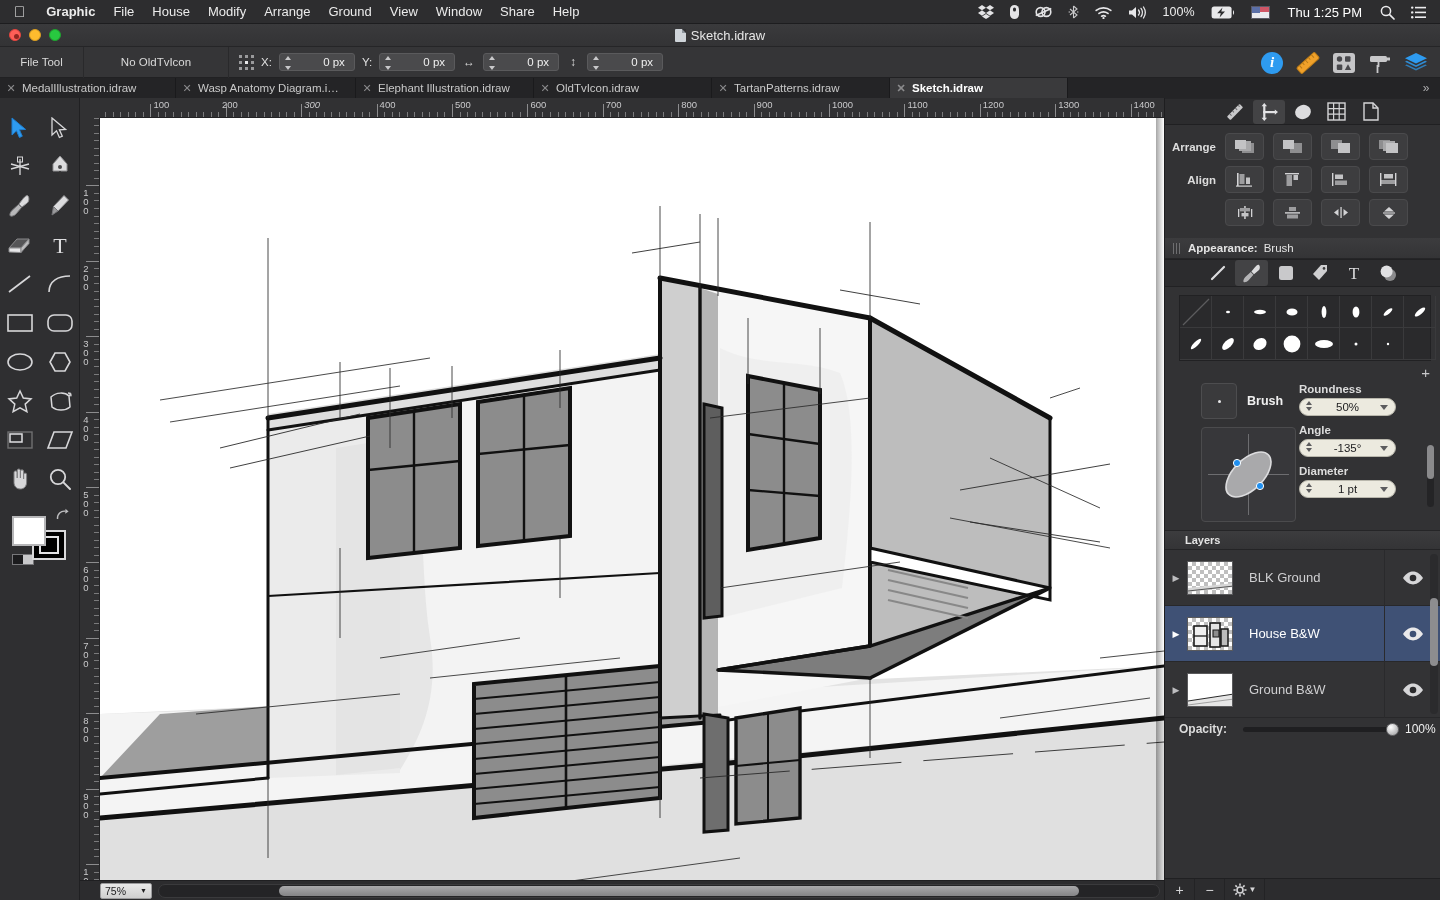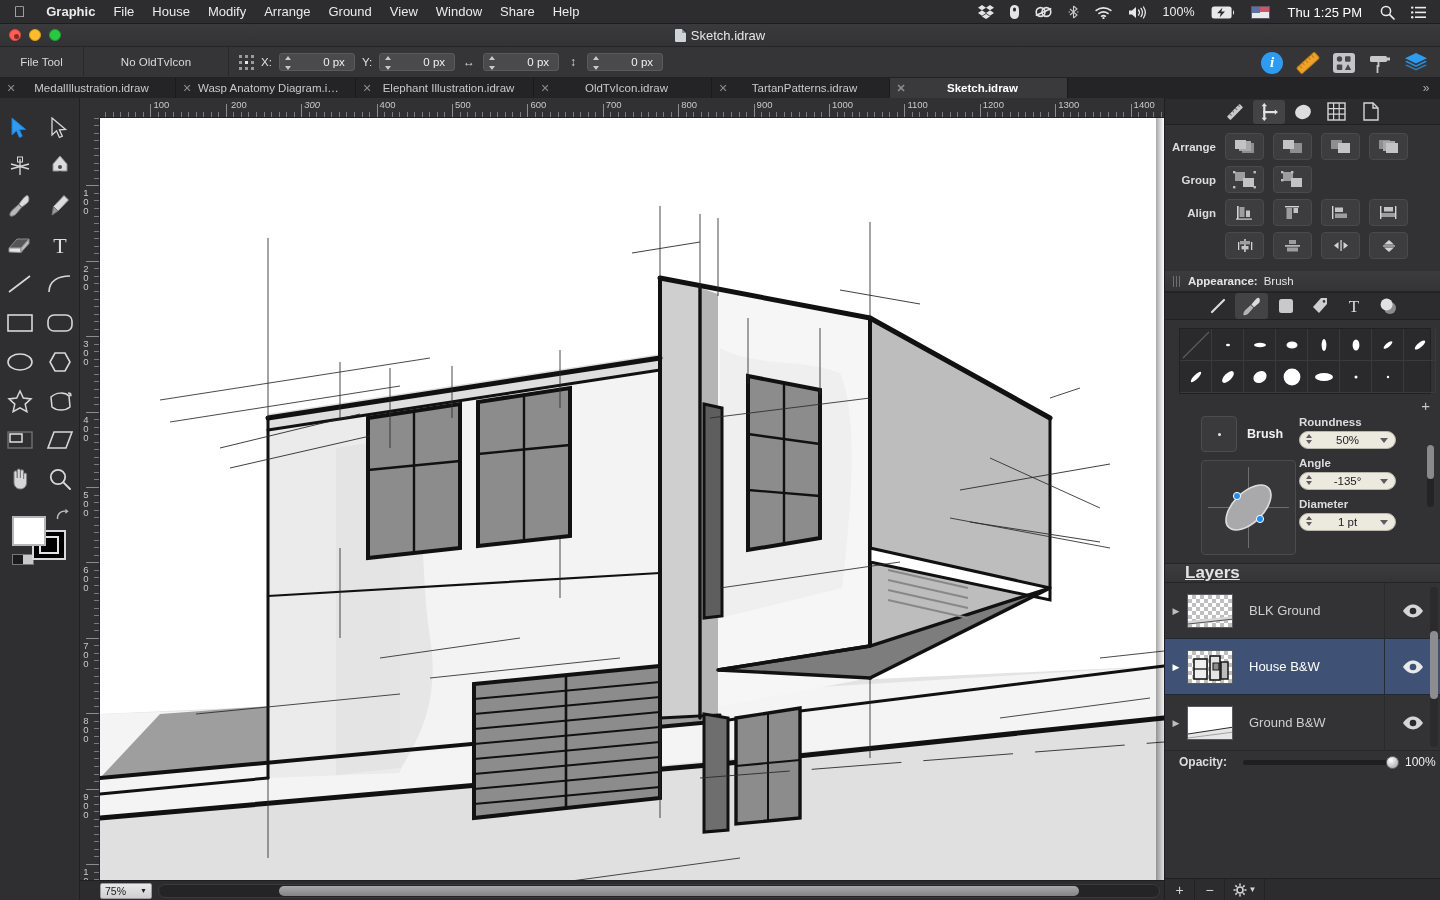--- a/index.html
+++ b/index.html
@@ -94,21 +94,21 @@
   
   .tabbar {
     position: absolute; top: 78px; left: 0; width: 1440px; height: 20px;
     background: #242426; display: flex; align-items: stretch; z-index: 34; overflow: hidden;
   }
   .tab {
     display: flex; align-items: center; height: 20px; font-size: 11.5px; color: #c9c9c9;
     border-right: 1px solid #1a1a1c; padding-right: 14px; position: relative;
   }
   .tab .x { width: 22px; text-align: center; color: #8b8b8d; font-size: 11px; }
-  .tab .tlabel { flex: 1; text-align: center; white-space: nowrap; overflow: hidden; text-overflow: ellipsis; }
+  .tab .tlabel { flex: 1; white-space: nowrap; overflow: hidden; text-overflow: ellipsis; }
   .tab.active { background: #3a3a3c; color: #ffffff; font-weight: bold; }
   .tabs-more { margin-left: auto; width: 28px; display: flex; align-items: center; justify-content: center;
      color: #a9a9ab; font-size: 12px; background:#242426;}
 
   
   .tools {
     position: absolute; top: 98px; left: 0; width: 80px; height: 802px;
     background: #2f2f31; border-right: 1px solid #202022; z-index: 30;
   }
   .toolgrid { display: grid; grid-template-columns: 40px 40px; padding-top: 10px; }
@@ -220,21 +220,21 @@
   .pill .st { position: absolute; left: 6px; top: 2px; display: flex; flex-direction: column; gap: 2px; }
   .pill .st i { border-left: 3.5px solid transparent; border-right: 3.5px solid transparent; }
   .pill .st i.up { border-bottom: 4px solid #5c5c5e; }
   .pill .st i.dn { border-top: 4px solid #5c5c5e; }
   .pill .cv { position: absolute; right: 7px; border-left: 4px solid transparent; border-right: 4px solid transparent;
      border-top: 5px solid #5c5c5e; }
 
   
   .layerhead { height: 20px; background: linear-gradient(to bottom,#3c3c3e,#343436);
      border-top: 1px solid #252527; border-bottom: 1px solid #242426;
-     display:flex; align-items:center; padding-left: 20px; font-size: 17px; font-weight: bold; color: #e3e3e3; text-decoration: underline;}
+     display:flex; align-items:center; padding-left: 20px; font-size: 11px; font-weight: bold; color: #e3e3e3;}
   .layerlist { position: relative; background: #333335; }
   .lrow { height: 56px; display: flex; align-items: center; border-bottom: 1px solid #28282a; position: relative; }
   .lrow.sel { background: #3f5175; }
   .lrow .tri { width: 22px; text-align: center; font-size: 9px; color: #bdbdbf; }
   .lthumb { width: 46px; height: 34px; border: 1px solid #5a5a5c; position: relative; overflow: hidden;
     background-image:
       linear-gradient(45deg,#bfbfbf 25%,transparent 25%,transparent 75%,#bfbfbf 75%),
       linear-gradient(45deg,#bfbfbf 25%,transparent 25%,transparent 75%,#bfbfbf 75%);
     background-size: 8px 8px; background-position: 0 0, 4px 4px; background-color: #ffffff; }
   .lname { flex: 1; padding-left: 16px; font-size: 13px; color: #cfcfd1; }
@@ -650,21 +650,21 @@
         <div class="tickmin" style="left: 77.94px;"></div>
         <div class="tickmin" style="left: 85.48px;"></div>
         <div class="tickmin" style="left: 93.02px;"></div>
         <div class="tickmin" style="left: 100.56px;"></div>
         <div class="tickmin" style="left: 108.1px;"></div>
         <div class="tickmin" style="left: 115.64px;"></div>
         <div class="tickmin" style="left: 123.18px;"></div>
         <div class="tickmin" style="left: 130.72px;"></div>
         <div class="tickmin" style="left: 138.26px;"></div>
         <div class="tickmaj" style="left: 145.8px;"></div>
-        <div class="rlabel" style="left: 148px;">200</div>
+        <div class="rlabel" style="left: 139px;">200</div>
         <div class="tickmin" style="left: 153.34px;"></div>
         <div class="tickmin" style="left: 160.88px;"></div>
         <div class="tickmin" style="left: 168.42px;"></div>
         <div class="tickmin" style="left: 175.96px;"></div>
         <div class="tickmin" style="left: 183.5px;"></div>
         <div class="tickmin" style="left: 191.04px;"></div>
         <div class="tickmin" style="left: 198.58px;"></div>
         <div class="tickmin" style="left: 206.12px;"></div>
         <div class="tickmin" style="left: 213.66px;"></div>
         <div class="tickmaj" style="left: 221.2px;"></div>
@@ -1190,46 +1190,20 @@
         </div>
         <div class="pbtn">
           <svg width="22" height="16" viewBox="0 0 22 16">
               <rect x="1" y="1" width="11" height="9" fill="#8e8e90"></rect>
               <rect x="5" y="2" width="12" height="10" fill="#a8a8aa"></rect>
               <rect x="8" y="4" width="12" height="10" fill="#c3c3c5"></rect>
             </svg>
         </div>
       </div>
 
-      <div class="prow">
-        <div class="plabel">Group</div>
-        <div class="pbtn">
-          <svg width="24" height="18" viewBox="0 0 24 18">
-              <rect x="2" y="1" width="10" height="9" fill="#9d9d9f"></rect>
-              <rect x="10" y="7" width="11" height="9" fill="#c3c3c5"></rect>
-            <g fill="#bfbfc1">
-                <rect x="0" y="0" width="2.4" height="2.4"></rect>
-                <rect x="20.5" y="0" width="2.4" height="2.4"></rect>
-                <rect x="0" y="15" width="2.4" height="2.4"></rect>
-                <rect x="20.5" y="15" width="2.4" height="2.4"></rect>
-              </g>
-            </svg>
-        </div>
-        <div class="pbtn">
-          <svg width="24" height="18" viewBox="0 0 24 18">
-              <rect x="2" y="1" width="10" height="9" fill="#9d9d9f"></rect>
-              <rect x="10" y="7" width="11" height="9" fill="#c3c3c5"></rect>
-            <g fill="#bfbfc1">
-                <rect x="0" y="0" width="2.4" height="2.4"></rect>
-                <rect x="10" y="0" width="2.4" height="2.4"></rect>
-                <rect x="0" y="8" width="2.4" height="2.4"></rect>
-              </g>
-            </svg>
-        </div>
-      </div>
 
       <div class="prow">
         <div class="plabel">Align</div>
         <div class="pbtn">
           <svg width="22" height="16" viewBox="0 0 22 16">
               <rect x="3" y="1" width="1.6" height="13" fill="#d3d3d5"></rect>
               <rect x="5.5" y="2" width="5" height="10" fill="#9d9d9f"></rect>
               <rect x="12" y="5.5" width="4" height="6.5" fill="#c3c3c5"></rect>
               <rect x="2" y="13.5" width="16" height="1.2" fill="#d3d3d5"></rect>
             </svg>

